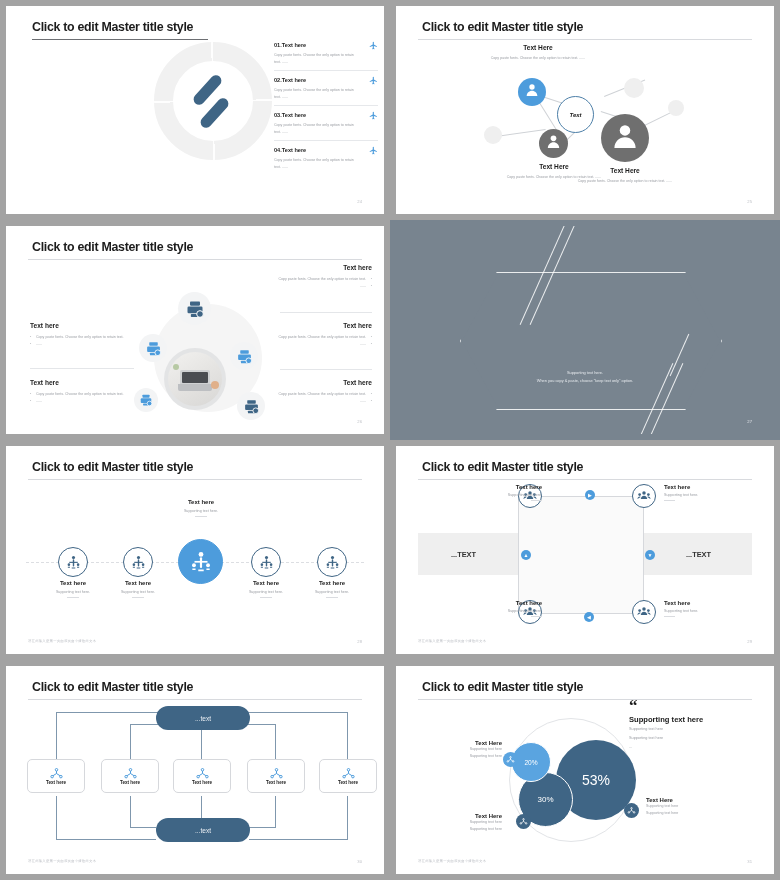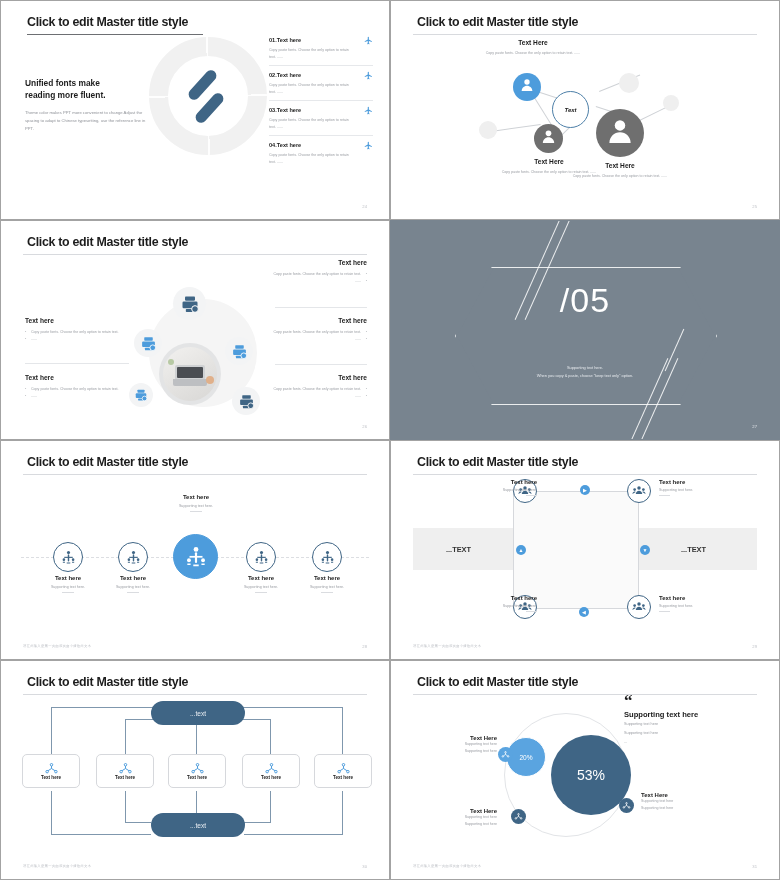--- a/index.html
+++ b/index.html
@@ -12,21 +12,21 @@
   .deck {
     width: 780px; height: 880px;
     display: grid;
     grid-template-columns: 390px 390px;
     grid-template-rows: 220px 220px 220px 220px;
   }
   .slide {
     position: relative;
     width: 390px; height: 220px;
     background: #fff;
-    border: 1px solid #a3a3a3;
+    border: 6px solid #a3a3a3;
     overflow: hidden;
   }
   .slide.dark { background: #78848f; border-color: #78848f; }
 
   
   .s-title {
     position: absolute; left: 26px; top: 14px;
     font-size: 12.4px; font-weight: bold; color: #1c1c1c;
     letter-spacing: -0.3px; white-space: nowrap;
   }
@@ -186,27 +186,20 @@
 </style>
 </head>
 <body>
 
 <div class="deck">
 
   <div class="slide">
     <div class="s-title">Click to edit Master title style</div>
     <div class="s-rule thick"></div>
 
-    <div class="s1-lead">
-      <h3>
-        <span>Unified fonts make</span><br>
-        <span>reading more fluent.</span>
-      </h3>
-      <p>Theme color makes PPT more convenient to change Adjust the spacing to adapt to Chinese typesetting, use the reference line in PPT.</p>
-    </div>
 
     <div class="s1-ring"></div>
     <div class="s1-pill a"></div>
     <div class="s1-pill b"></div>
 
     <div class="s1-list">
       <div class="s1-item">
         <h4>01.Text here</h4>
         <p>Copy paste fonts. Choose the only option to retain text. ......</p>
         <span class="s1-plane">
@@ -409,21 +402,20 @@
     <div class="s4-hex">
         <div class="s4-hexin"></div>
       </div>
 
     <div class="s4-slash" style="left:148px; top:-16px; height:120px; transform:rotate(24deg);"></div>
     <div class="s4-slash" style="left:158px; top:-16px; height:120px; transform:rotate(24deg);"></div>
     <div class="s4-slash" style="left:252px; top:132px; height:120px; transform:rotate(24deg);"></div>
     <div class="s4-slash" style="left:262px; top:132px; height:120px; transform:rotate(24deg);"></div>
     <div class="s4-slash" style="left:283px; top:106px; height:46px; transform:rotate(24deg);"></div>
 
-    <div class="s4-num">/05</div>
     <div class="s4-sub">
       <span>Supporting text here.</span><br>
       <span>When you copy &amp; paste, choose "keep text only" option.</span>
     </div>
     <div class="s-num" style="color:#dfe3e7">27</div>
   </div>
 
   <div class="slide">
     <div class="s-title">Click to edit Master title style</div>
     <div class="s-rule"></div>
@@ -685,20 +677,23 @@
   </div>
 
   <div class="slide">
     <div class="s-title">Click to edit Master title style</div>
     <div class="s-rule"></div>
 
     <div class="s8-outer"></div>
     <div class="s8-b50">
       <span>53%</span>
     </div>
+    <div class="s8-b30">
+      <span>30%</span>
+    </div>
     <div class="s8-b20">
       <span>20%</span>
     </div>
 
     <div class="s8-badge lt" style="left:107px; top:86px;">
       <svg width="9" height="9" viewBox="0 0 24 24" fill="none" stroke="#fff" stroke-width="2">
           <circle cx="12" cy="6" r="2"></circle>
           <circle cx="5" cy="17" r="2"></circle>
           <circle cx="19" cy="17" r="2"></circle>
           <path d="M12 8v4M12 12l-5.5 3.5M12 12l5.5 3.5"></path>

